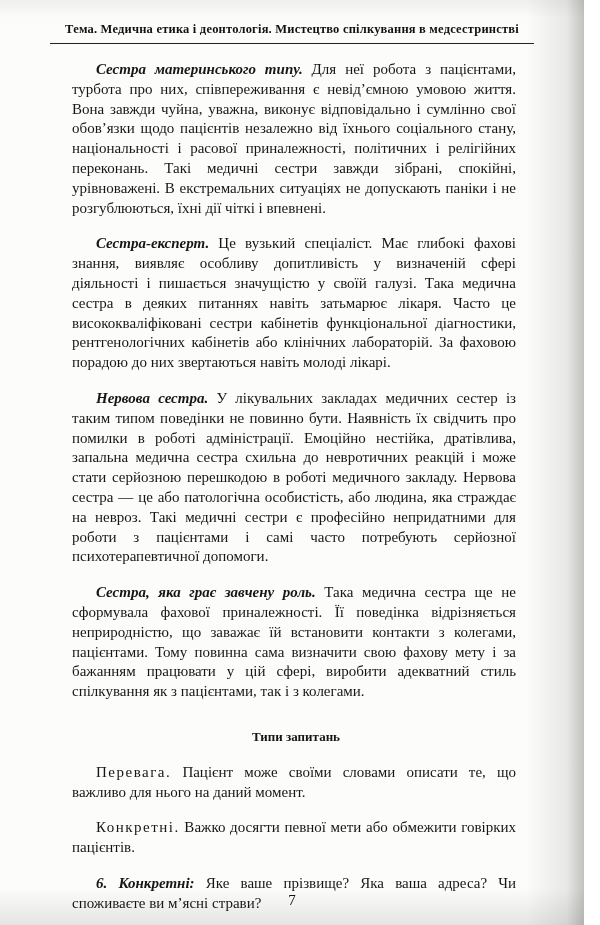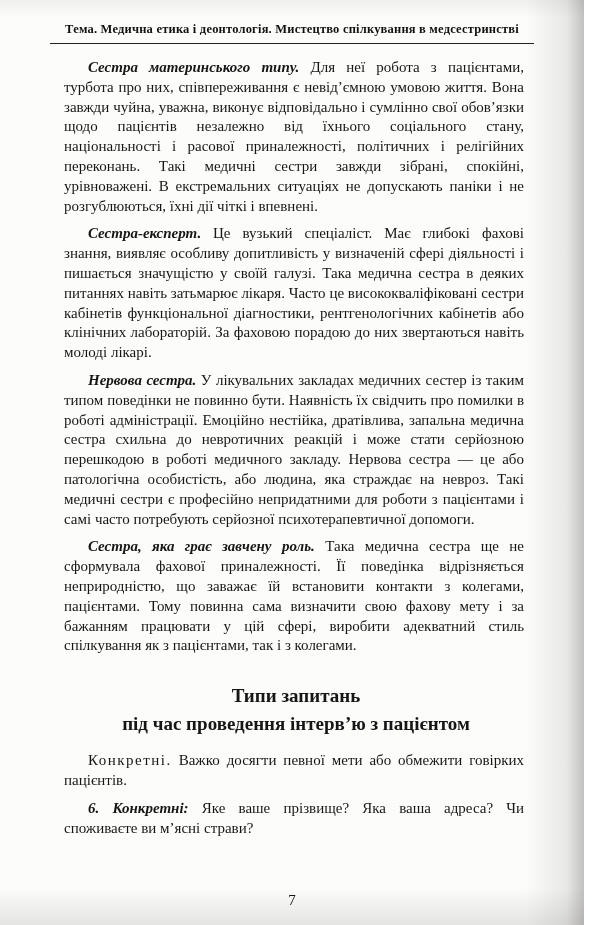--- a/index.html
+++ b/index.html
@@ -36,35 +36,35 @@
     border-top: 1.5px solid #222;
     height: 0;
   }
   .body-text {
     margin: 14px 52px 0 56px;
     font-size: 15px;
     line-height: 1.32;
     text-align: justify;
   }
   p.para {
-    margin: 8px;
+    margin: 16px;
     text-indent: 24px;
   }
   .lead-bi {
     font-weight: bold;
     font-style: italic;
   }
   .lead-spaced {
     letter-spacing: 1.5px;
   }
   .section-heading {
     margin: 26px 52px 14px 56px;
     text-align: center;
     font-weight: bold;
-    font-size: 19px;
+    font-size: 13px;
     line-height: 1.45;
   }
   .page-number {
     position: absolute;
     bottom: 16px;
     left: 0;
     width: 100%;
     text-align: center;
     font-size: 15px;
     color: #111;
@@ -84,24 +84,24 @@
     <p class="para"><span class="lead-bi">Сестра материнського типу.</span><span> Для неї робота з пацієнтами, турбота про них, співпереживання є невід’ємною умовою життя. Вона завжди чуйна, уважна, виконує відповідально і сумлінно свої обов’язки щодо пацієнтів незалежно від їхнього соціального стану, національності і расової приналежності, політичних і релігійних переконань. Такі медичні сестри завжди зібрані, спокійні, урівноважені. В екстремальних ситуаціях не допускають паніки і не розгублюються, їхні дії чіткі і впевнені.</span></p>
 
     <p class="para"><span class="lead-bi">Сестра-експерт.</span><span> Це вузький спеціаліст. Має глибокі фахові знання, виявляє особливу допитливість у визначеній сфері діяльності і пишається значущістю у своїй галузі. Така медична сестра в деяких питаннях навіть затьмарює лікаря. Часто це висококваліфіковані сестри кабінетів функціональної діагностики, рентгенологічних кабінетів або клінічних лабораторій. За фаховою порадою до них звертаються навіть молоді лікарі.</span></p>
 
     <p class="para"><span class="lead-bi">Нервова сестра.</span><span> У лікувальних закладах медичних сестер із таким типом поведінки не повинно бути. Наявність їх свідчить про помилки в роботі адміністрації. Емоційно нестійка, дратівлива, запальна медична сестра схильна до невротичних реакцій і може стати серйозною перешкодою в роботі медичного закладу. Нервова сестра — це або патологічна особистість, або людина, яка страждає на невроз. Такі медичні сестри є професійно непридатними для роботи з пацієнтами і самі часто потребують серйозної психотерапевтичної допомоги.</span></p>
 
     <p class="para"><span class="lead-bi">Сестра, яка грає завчену роль.</span><span> Така медична сестра ще не сформувала фахової приналежності. Її поведінка відрізняється неприродністю, що заважає їй встановити контакти з колегами, пацієнтами. Тому повинна сама визначити свою фахову мету і за бажанням працювати у цій сфері, виробити адекватний стиль спілкування як з пацієнтами, так і з колегами.</span></p>
 
     <div class="section-heading">
       <div>Типи запитань</div>
-      <div>під час проведення інтерв’ю з пацієнтом</div>
     </div>
 
 
+    <p class="para"><span class="lead-spaced">Перевага.</span><span> Пацієнт може своїми словами описати те, що важливо для нього на даний момент.</span></p>
 
     <p class="para"><span class="lead-spaced">Конкретні.</span><span> Важко досягти певної мети або обмежити говірких пацієнтів.</span></p>
 
     <p class="para"><span class="lead-bi">6. Конкретні:</span><span> Яке ваше прізвище? Яка ваша адреса? Чи споживаєте ви м’ясні страви?</span></p>
 
   </div>
 
   <div class="page-number">7</div>
 
 </div>

